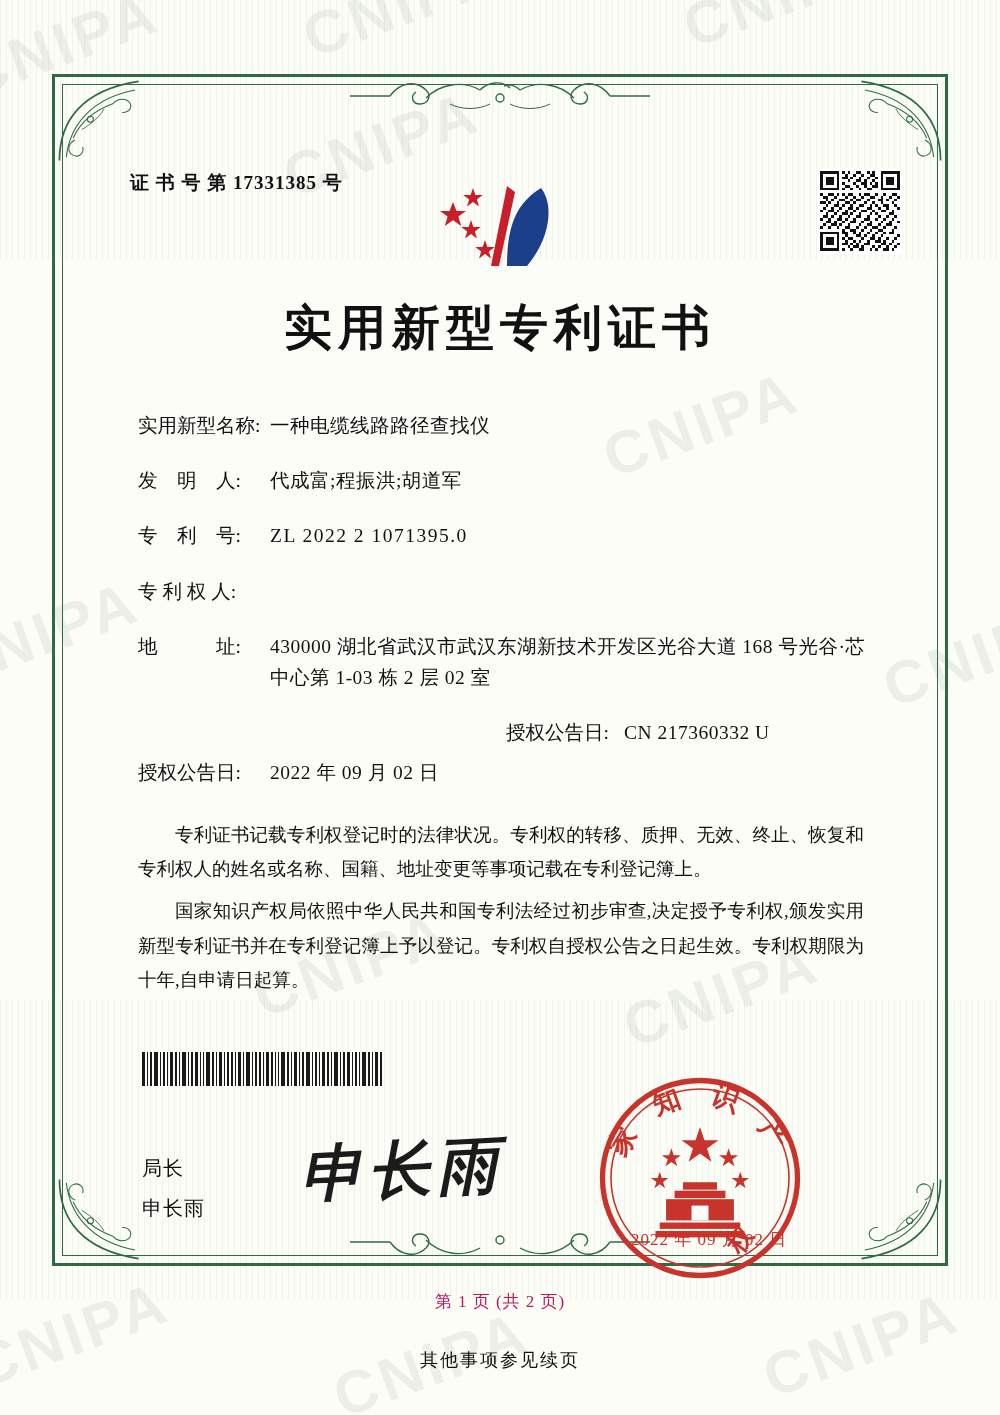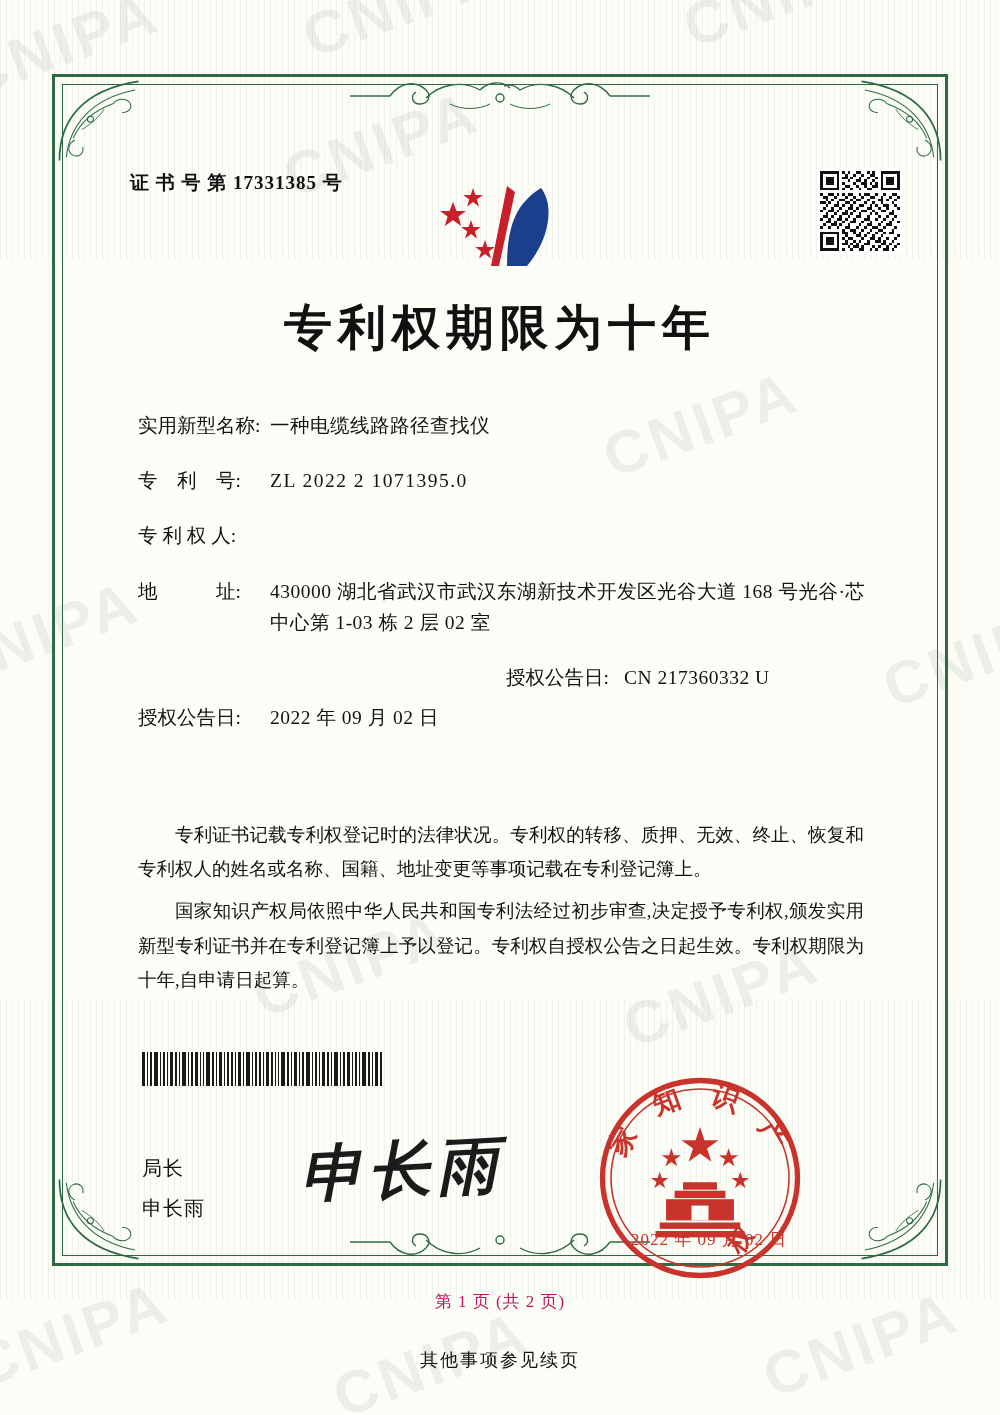--- a/index.html
+++ b/index.html
@@ -623,26 +623,30 @@
 
       <g fill="#c8202a">
         <polygon points="38,24 41.5,33 51,33 43.4,38.6 46.2,48 38,42.2 29.8,48 32.6,38.6 25,33 34.5,33"></polygon>
         <polygon points="58,10 60.4,17 67.8,17 61.8,21.4 64,28.4 58,24 52,28.4 54.2,21.4 48.2,17 55.6,17"></polygon>
         <polygon points="56,42 58.4,49 65.8,49 59.8,53.4 62,60.4 56,56 50,60.4 52.2,53.4 46.2,49 53.6,49"></polygon>
         <polygon points="70,62 72.4,69 79.8,69 73.8,73.4 76,80.4 70,76 64,80.4 66.2,73.4 60.2,69 67.6,69"></polygon>
       </g>
     </svg>
   </div>
 
-  <div class="title">专利权期限为十年</div>
+  <div class="title">实用新型专利证书</div>
 
   <div class="fields">
     <div class="row">
       <div class="lbl">实用新型名称:</div>
       <div class="val">一种电缆线路路径查找仪</div>
+    </div>
+    <div class="row">
+      <div class="lbl">发　明　人:</div>
+      <div class="val">代成富;程振洪;胡道军</div>
     </div>
     <div class="row">
       <div class="lbl">专　利　号:</div>
       <div class="val mono">ZL 2022 2 1071395.0</div>
     </div>
     <div class="row">
       <div class="lbl">专 利 权 人:</div>
     </div>
     <div class="row">
       <div class="lbl">地　　　址:</div>

